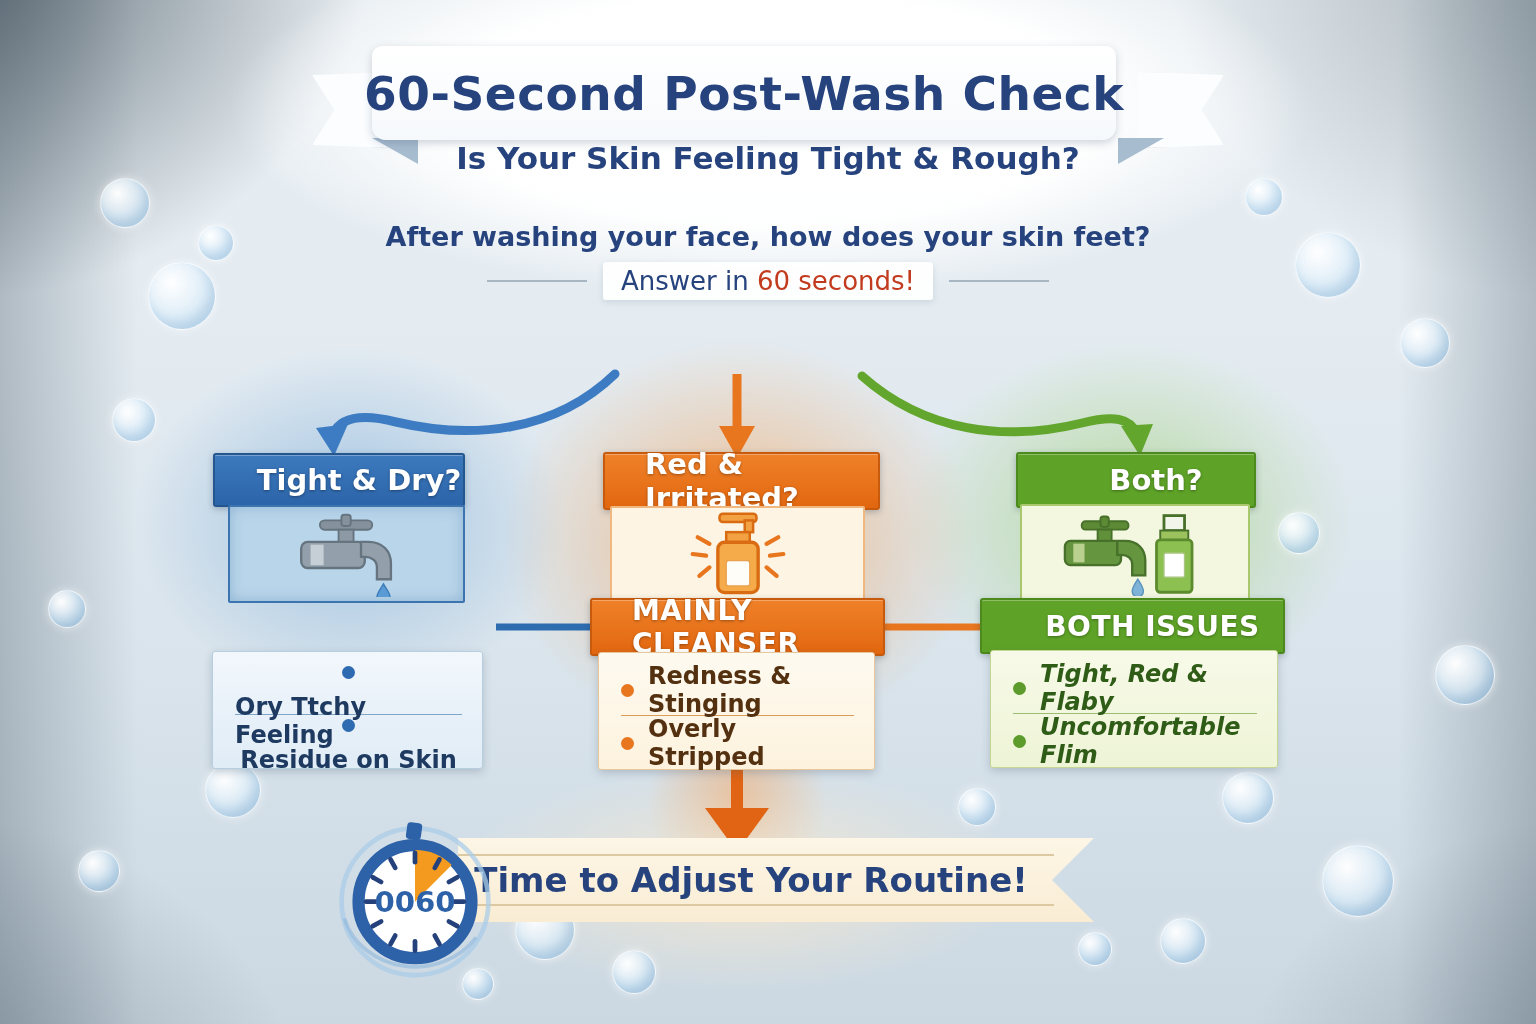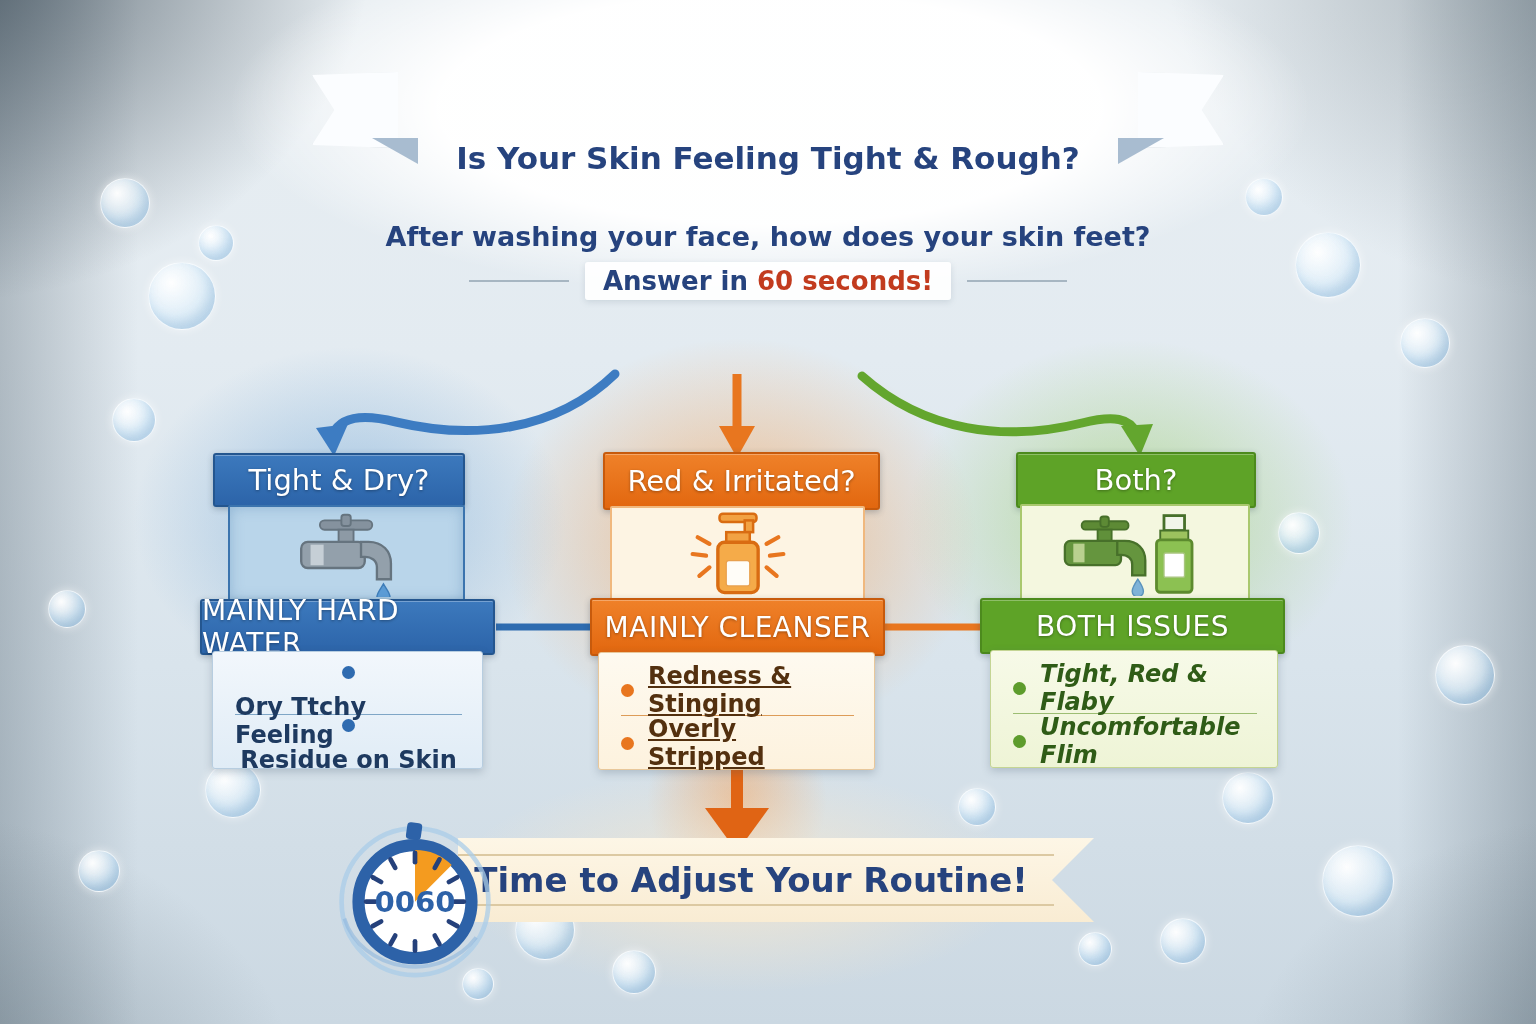--- a/index.html
+++ b/index.html
@@ -45,53 +45,53 @@
   .fold{position:absolute;width:46px;height:26px;background:#a8bcd0;}
   .fold-left{left:372px;top:138px;clip-path:polygon(0 0,100% 0,100% 100%);}
   .fold-right{left:1118px;top:138px;clip-path:polygon(0 0,100% 0,0 100%);}
   .main-title{font-size:47px;font-weight:bold;color:#26437e;letter-spacing:.5px;white-space:nowrap;}
   .subtitle{position:absolute;left:0;top:140px;width:100%;text-align:center;
     font-size:31px;font-weight:bold;color:#26437e;}
   .question-line{position:absolute;left:0;top:221px;width:100%;text-align:center;
     font-size:27px;font-weight:bold;color:#26437e;}
   .answer-row{position:absolute;left:0;top:262px;width:100%;display:flex;align-items:center;justify-content:center;gap:16px;}
   .answer-strip{background:rgba(255,255,255,.92);padding:4px 18px;border-radius:3px;
-    box-shadow:0 2px 6px rgba(90,110,130,.18);font-size:26px;font-weight:bold;color:#26437e;}
+    box-shadow:0 2px 6px rgba(90,110,130,.18);font-size:26px;font-weight:normal;color:#26437e;}
   .answer-strip .hl{color:#c23b1e;}
   .rule{width:100px;height:2px;background:#a7b6c2;}
   
   .root-node{position:absolute;left:568px;top:325px;width:330px;height:46px;
     background:linear-gradient(180deg,#3b7ac0,#2d66ab);
     border:2px solid #245695;border-radius:4px;
     box-shadow:0 2px 6px rgba(30,60,100,.35), inset 0 1px 0 rgba(255,255,255,.35);
     display:flex;align-items:center;justify-content:center;
     font-size:25px;font-weight:bold;color:#fff;text-shadow:0 1px 2px rgba(20,45,80,.5);}
   .connectors{position:absolute;left:0;top:0;pointer-events:none;}
   .col{position:absolute;}
   .q-box,.result-box{position:absolute;display:flex;align-items:center;justify-content:center;
-    font-weight:normal;color:#fff;border-radius:3px;
-    box-shadow:0 2px 6px rgba(40,60,80,.3), inset 0 1px 0 rgba(255,255,255,.3);}
+    font-weight:bold;color:#fff;border-radius:3px;
+    box-shadow:0 2px 6px rgba(40,60,80,.3), inset 0 1px 0 rgba(255,255,255,.3);padding-left:40px;}
   .q-box{font-size:29px;text-shadow:0 1px 3px rgba(0,0,0,.35);}
   .result-box{font-size:28px;letter-spacing:.5px;text-shadow:0 1px 3px rgba(0,0,0,.35);}
   .blue-fill{background:linear-gradient(180deg,#3c79bd,#2c64a9);border:2px solid #24568f;}
   .orange-fill{background:linear-gradient(180deg,#ef8129,#e2670f);border:2px solid #c75a0c;}
   .green-fill{background:linear-gradient(180deg,#6cae2f,#569a22;);border:2px solid #4c8a1d;background-color:#5ea327;}
   .icon-panel{position:absolute;display:flex;align-items:center;justify-content:center;border-radius:2px;}
   .panel-blue{background:#b9d5ea;border:2px solid #3b74ae;box-shadow:inset 0 0 14px rgba(70,120,170,.35);}
   .panel-cream{background:#fdf4e3;border:2px solid #f0b87e;}
   .panel-green{background:#f4f7df;border:2px solid #a9c86e;}
   .list-panel{position:absolute;border-radius:3px;padding:14px 20px 10px 22px;box-sizing:border-box;
     box-shadow:0 3px 8px rgba(60,80,100,.25);}
   .list-blue{background:linear-gradient(180deg,#f2f7fc,#e0ecf6);border:1px solid #b7cde0;}
   .list-cream{background:linear-gradient(180deg,#fefaf0,#fdf2de);border:1px solid #e8c79a;}
   .list-green{background:linear-gradient(180deg,#f7fae8,#eef4d6);border:1px solid #c4d594;}
   .li{display:flex;align-items:center;gap:14px;font-size:24px;font-weight:bold;height:46px;}
   .dot{width:13px;height:13px;border-radius:50%;flex:none;}
   .divider{height:1px;margin:2px 0 4px 0;}
-  .t-blue{color:#1e3a60;flex-direction:column;} .t-brown{color:#53300f;text-decoration:underline;} .t-green{color:#2f5c17;font-style:italic;}
+  .t-blue{color:#1e3a60;flex-direction:column;} .t-brown{color:#53300f;} .t-green{color:#2f5c17;font-style:italic;}
   .d-blue{background:#7fa6c6;} .d-orange{background:#dd9c58;} .d-green{background:#9cbd72;}
   .b-blue{background:#2f6bb0;} .b-orange{background:#e8761f;} .b-green{background:#5d9c2c;}
   
   .footer-banner{position:absolute;left:458px;top:838px;width:636px;height:84px;
     background:linear-gradient(180deg,#fdf6e6,#f9ecd3);
     clip-path:polygon(0 0,100% 0,calc(100% - 42px) 50%,100% 100%,0 100%);
     box-shadow:0 4px 10px rgba(90,95,80,.3);
     display:flex;align-items:center;justify-content:center;padding-right:50px;box-sizing:border-box;}
   .footer-banner .inner{border-top:2px solid #dcc9a2;border-bottom:2px solid #dcc9a2;
     padding:4px 26px;font-size:34px;font-weight:bold;color:#26437e;white-space:nowrap;}
@@ -139,20 +139,23 @@
     <line x1="496" y1="627" x2="592" y2="627" stroke="#2e6cb0" stroke-width="7"></line>
     <line x1="883" y1="627" x2="982" y2="627" stroke="#e8761f" stroke-width="7"></line>
     <path d="M 737 770 L 737 812" fill="none" stroke="#e06414" stroke-width="12"></path>
     <polygon points="705,808 769,808 737,852" fill="#e06414"></polygon>
   </svg>
 
   <div class="ribbon-tail tail-left"></div>
   <div class="ribbon-tail tail-right"></div>
   <div class="fold fold-left"></div>
   <div class="fold fold-right"></div>
+  <div class="ribbon-main">
+    <div class="main-title">60-Second Post-Wash Check</div>
+  </div>
   <div class="subtitle">Is Your Skin Feeling Tight &amp; Rough?</div>
   <div class="question-line">After washing your face, how does your skin feet?</div>
   <div class="answer-row">
     <div class="rule"></div>
     <div class="answer-strip"><span>Answer in </span><span class="hl">60 seconds!</span></div>
     <div class="rule"></div>
   </div>
 
 
   <div class="col" style="left:200px;top:453px;width:295px;height:320px;">
@@ -162,23 +165,20 @@
     <div class="icon-panel panel-blue" style="left:28px;right:30px;top:52px;height:94px;">
       <svg width="150" height="86" viewBox="0 0 130 92">
         <rect x="36" y="10" width="56" height="10" rx="5" fill="#85929e" stroke="#66747f" stroke-width="2"></rect>
         <rect x="59" y="4" width="10" height="12" rx="3" fill="#85929e" stroke="#66747f" stroke-width="2"></rect>
         <rect x="56" y="20" width="16" height="14" fill="#8d9aa5" stroke="#66747f" stroke-width="2"></rect>
         <rect x="16" y="33" width="68" height="28" rx="7" fill="#93a0ab" stroke="#66747f" stroke-width="2.5"></rect>
         <rect x="26" y="36" width="14" height="22" fill="#c6cfd6"></rect>
         <path d="M 80 33 h 8 c 15 0 24 10 24 23 v 17 h -15 v -13 c 0 -7 -6 -11 -13 -11 h -4 z" fill="#93a0ab" stroke="#66747f" stroke-width="2.5"></path>
         <path d="M 104 78 c -4 7 -7 10 -7 14 a 7 7 0 0 0 14 0 c 0 -4 -3 -7 -7 -14 z" fill="#5b9bd5" stroke="#3d7cb8" stroke-width="1.5"></path>
       </svg>
-    </div>
-    <div class="result-box blue-fill" style="left:0;right:0;top:146px;height:52px;">
-      <span>MAINLY HARD WATER</span>
     </div>
     <div class="list-panel list-blue" style="left:12px;right:12px;top:198px;height:118px;">
       <div class="li t-blue">
           <span class="dot b-blue"></span>
           <span>Ory Ttchy Feeling</span>
         </div>
       <div class="divider d-blue"></div>
       <div class="li t-blue">
           <span class="dot b-blue"></span>
           <span>Residue on Skin</span>

